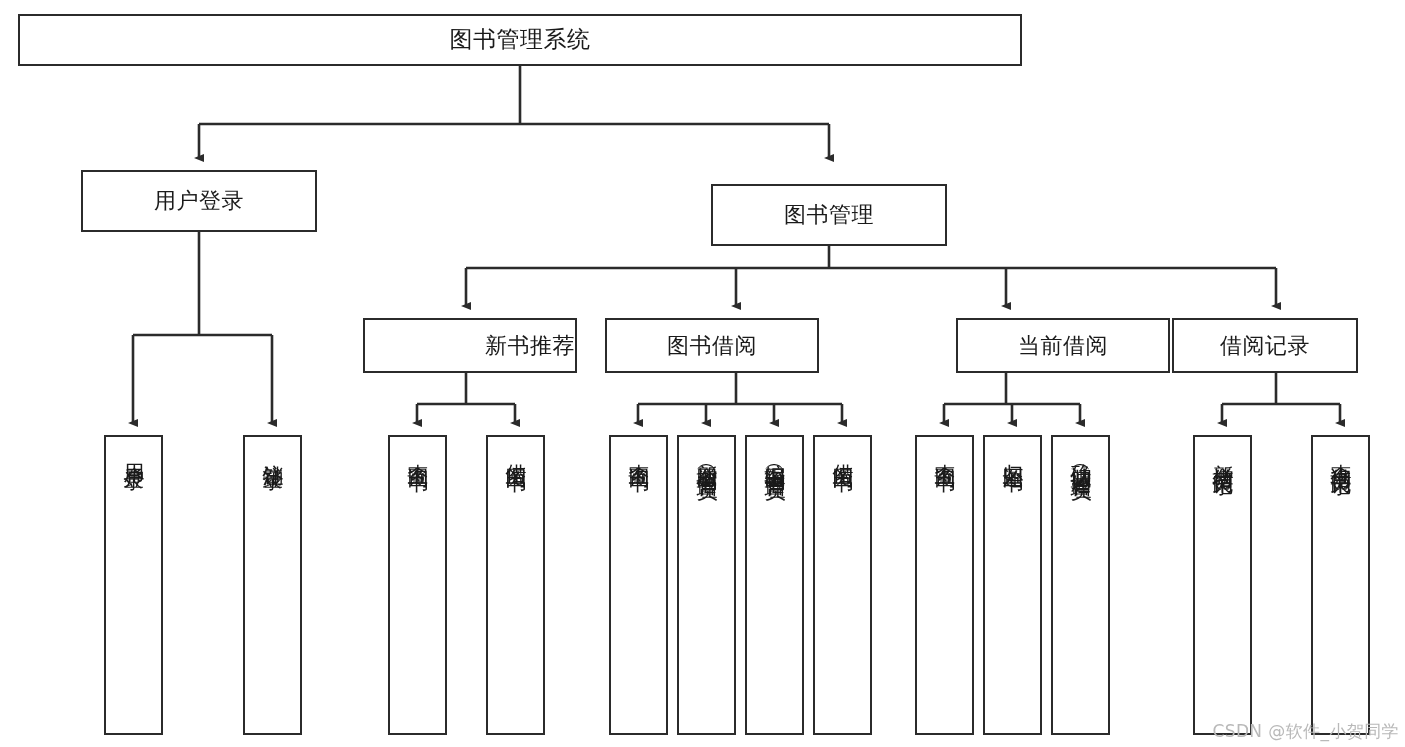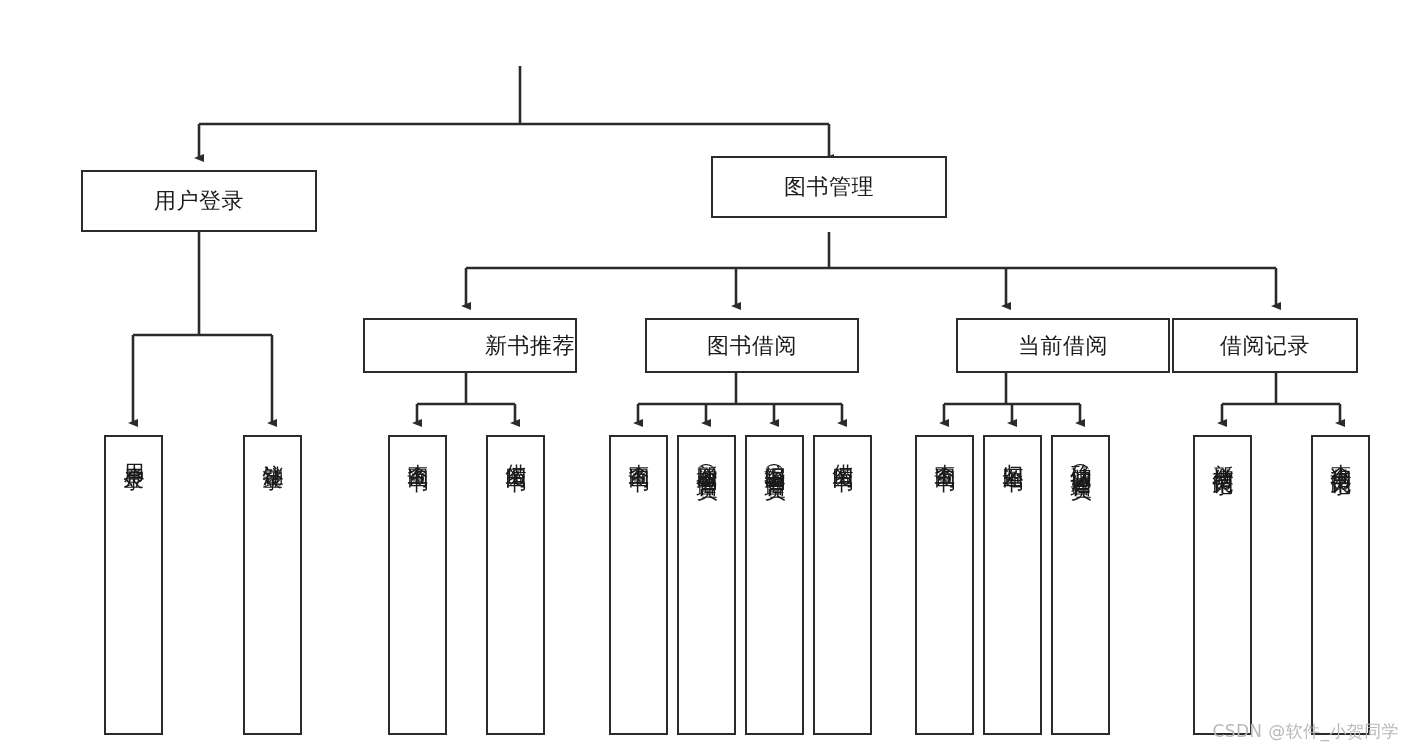--- a/index.html
+++ b/index.html
@@ -124,32 +124,35 @@
       <path d="M1012,404 L1012,423" marker-end="url(#arrow)"></path>
       <path d="M1080,404 L1080,423" marker-end="url(#arrow)"></path>
 
       <path d="M1276,373 L1276,404"></path>
       <path d="M1222,404 L1340,404"></path>
       <path d="M1222,404 L1222,423" marker-end="url(#arrow)"></path>
       <path d="M1340,404 L1340,423" marker-end="url(#arrow)"></path>
     </g>
   </svg>
 
+  <div class="node level-root" style="left:18px; top:14px; width:1004px; height:52px;">
+    <span class="node-label">图书管理系统</span>
+  </div>
 
   <div class="node level-1" style="left:81px; top:170px; width:236px; height:62px;">
     <span class="node-label">用户登录</span>
   </div>
-  <div class="node level-1" style="left:711px; top:156px; width:236px; height:62px;">
+  <div class="node level-1" style="left:711px; top:184px; width:236px; height:62px;">
     <span class="node-label">图书管理</span>
   </div>
 
   <div class="node level-2" style="left:363px; top:318px; width:214px; height:55px;justify-content:flex-end;">
     <span class="node-label">新书推荐</span>
   </div>
-  <div class="node level-2" style="left:645px; top:318px; width:214px; height:55px;">
+  <div class="node level-2" style="left:605px; top:318px; width:214px; height:55px;">
     <span class="node-label">图书借阅</span>
   </div>
   <div class="node level-2" style="left:956px; top:318px; width:214px; height:55px;">
     <span class="node-label">当前借阅</span>
   </div>
   <div class="node level-2" style="left:1172px; top:318px; width:186px; height:55px;">
     <span class="node-label">借阅记录</span>
   </div>
 
   <div class="node leaf" style="left:104px; top:435px; width:59px; height:300px;">

